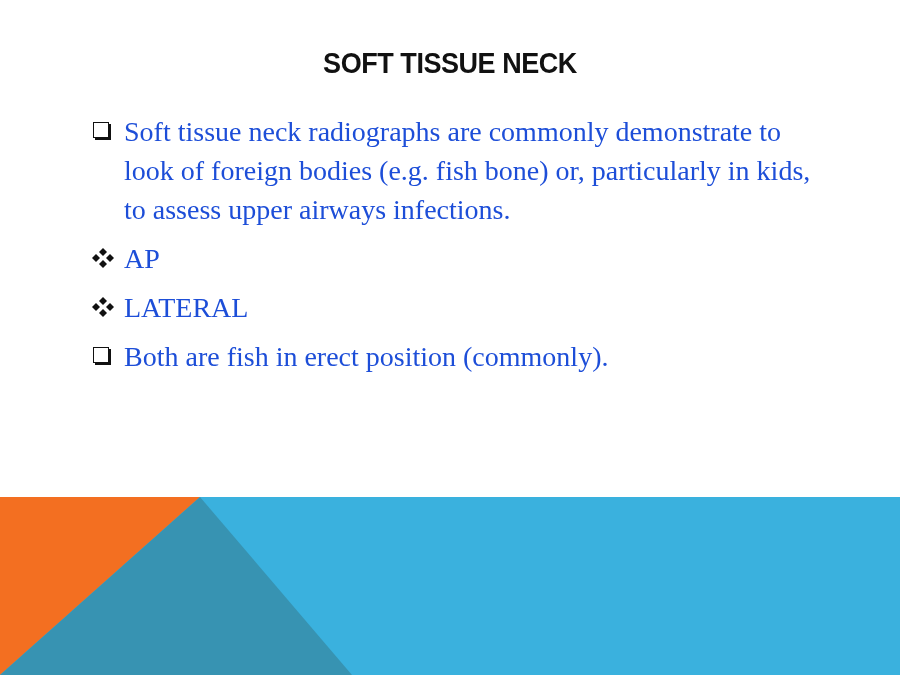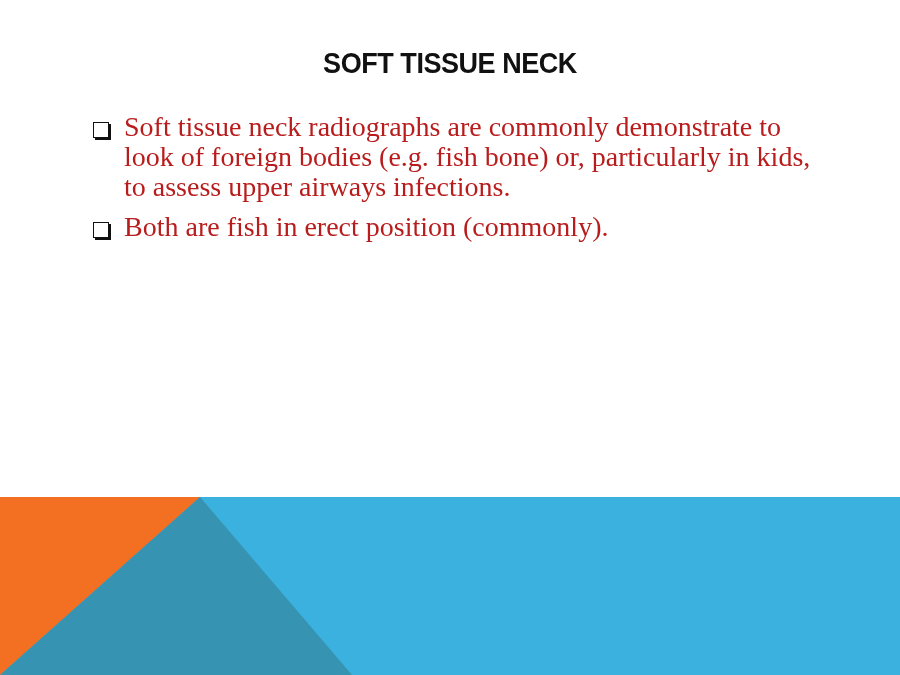--- a/index.html
+++ b/index.html
@@ -4,21 +4,21 @@
 <style>
   html, body { margin:0; padding:0; }
   body { width:900px; height:675px; position:relative; overflow:hidden; background:#ffffff; }
   .title {
     position:absolute; left:0; top:46px; width:900px; text-align:center;
     font-family:"Liberation Sans", sans-serif; font-weight:bold; font-size:30px;
     color:#111; letter-spacing:-0.5px; transform:scaleX(0.9); transform-origin:center;
   }
   .content {
     position:absolute; left:92px; top:112px; width:730px;
-    font-family:"Liberation Serif", serif; font-size:28px; line-height:30px; color:#b91c1c;
+    font-family:"Liberation Serif", serif; font-size:28px; line-height:39px; color:#1d4ed8;
   }
   .item { position:relative; padding-left:32px; margin-bottom:10px; }
   .bullet { position:absolute; left:0; top:0; width:28px; }
   .box {
     position:absolute; left:1px; top:10px; width:14px; height:14px;
     border:1.5px solid #111; box-shadow:2px 2px 0 #111; background:#fff;
   }
   .diamond { position:absolute; left:0; top:9px; width:22px; height:20px; }
   .band { position:absolute; left:0; top:497px; width:900px; height:178px; }
 </style>
@@ -29,20 +29,46 @@
 
 <div class="content">
   <div class="item">
     <span class="bullet">
         <span class="box"></span>
       </span>
     <span>Soft tissue neck radiographs are commonly demonstrate to look of foreign bodies (e.g. fish bone) or, particularly in kids, to assess upper airways infections.</span>
   </div>
   <div class="item">
     <span class="bullet">
+      <svg class="diamond" viewBox="0 0 22 20">
+          <g fill="#111">
+            <polygon points="11,0 15,4 11,8 7,4"></polygon>
+            <polygon points="4,6 8,10 4,14 0,10"></polygon>
+            <polygon points="18,6 22,10 18,14 14,10"></polygon>
+            <polygon points="11,12 15,16 11,20 7,16"></polygon>
+          </g>
+        </svg>
+    </span>
+    <span>AP</span>
+  </div>
+  <div class="item">
+    <span class="bullet">
+      <svg class="diamond" viewBox="0 0 22 20">
+          <g fill="#111">
+            <polygon points="11,0 15,4 11,8 7,4"></polygon>
+            <polygon points="4,6 8,10 4,14 0,10"></polygon>
+            <polygon points="18,6 22,10 18,14 14,10"></polygon>
+            <polygon points="11,12 15,16 11,20 7,16"></polygon>
+          </g>
+        </svg>
+    </span>
+    <span>LATERAL</span>
+  </div>
+  <div class="item">
+    <span class="bullet">
         <span class="box"></span>
       </span>
     <span>Both are fish in erect position (commonly).</span>
   </div>
 </div>
 
 <svg class="band" viewBox="0 0 900 178" preserveAspectRatio="none">
   <rect x="0" y="0" width="900" height="178" fill="#3AB1DE"></rect>
   <polygon points="0,0 200,0 0,178" fill="#F36F21"></polygon>
   <polygon points="200,0 352,178 0,178" fill="#3793B2"></polygon>

